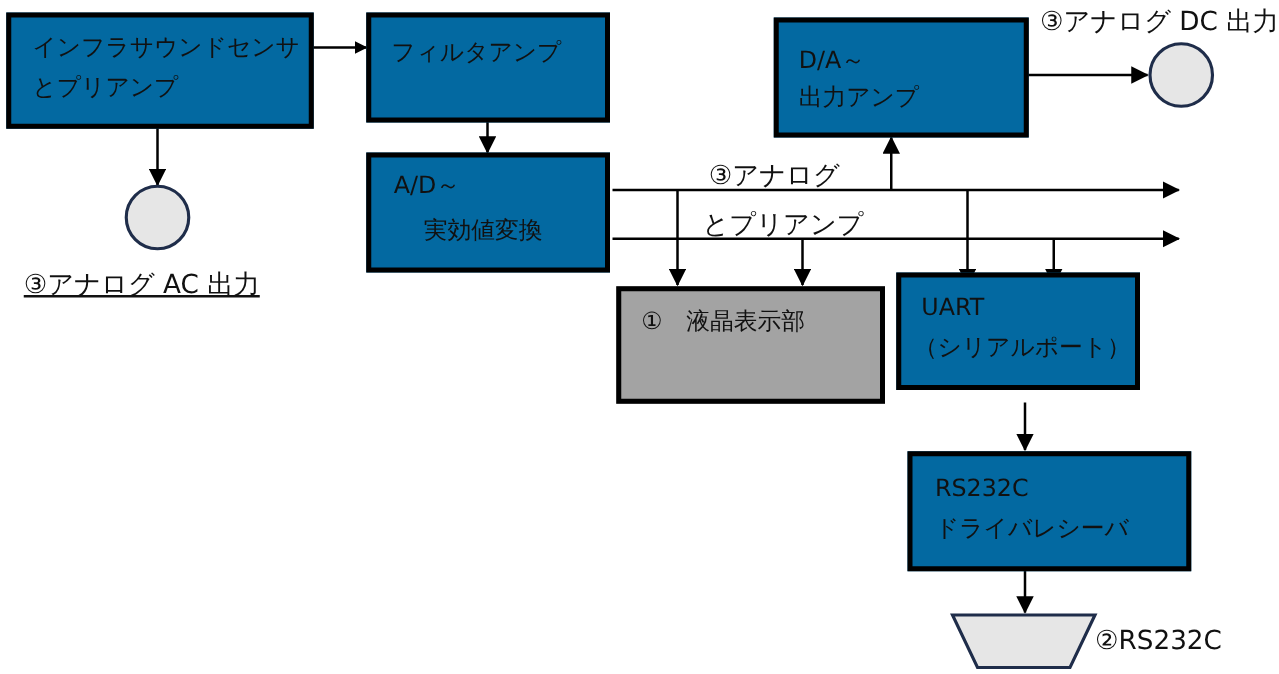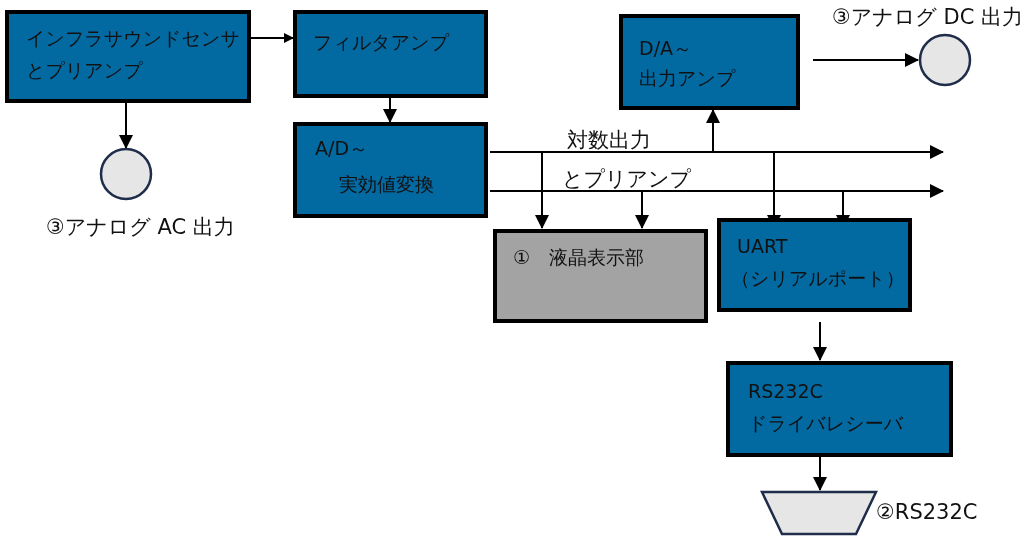--- a/index.html
+++ b/index.html
@@ -64,37 +64,37 @@
 
 <div class="box" style="left:293px; top:10px; width:195px; height:88px;">
   <span class="txt" style="left:16px; top:14px;">フィルタアンプ</span>
 </div>
 
 <div class="box" style="left:293px; top:122px; width:195px; height:96px;">
   <span class="txt" style="left:18px; top:8px;">A/D～</span>
   <span class="txt" style="left:42px; top:44px;">実効値変換</span>
 </div>
 
-<div class="box" style="left:619px; top:14px; width:181px; height:96px;">
+<div class="box" style="left:619px; top:14px; width:204px; height:96px;">
   <span class="txt" style="left:16px; top:16px;">D/A～</span>
   <span class="txt" style="left:16px; top:46px;">出力アンプ</span>
 </div>
 
 <div class="box gray" style="left:493px; top:229px; width:215px; height:94px;">
   <span class="txt" style="left:16px; top:10px;">①　液晶表示部</span>
 </div>
 
 <div class="box" style="left:717px; top:218px; width:195px; height:94px;">
   <span class="txt" style="left:16px; top:10px;">UART</span>
   <span class="txt" style="left:10px; top:42px;">（シリアルポート）</span>
 </div>
 
 <div class="box" style="left:726px; top:361px; width:227px; height:96px;">
   <span class="txt" style="left:18px; top:12px;">RS232C</span>
   <span class="txt" style="left:18px; top:44px;">ドライバレシーバ</span>
 </div>
 
-<span class="lbl" style="left:567px; top:126px;">対数出力</span>
+<span class="lbl" style="left:567px; top:126px;">③アナログ</span>
 <span class="lbl" style="left:562px; top:165px;">とプリアンプ</span>
 
-<span class="lbl" style="left:46px; top:213px;">③アナログ AC 出力</span>
+<span class="lbl" style="left:19px; top:213px;text-decoration:underline;">③アナログ AC 出力</span>
 <span class="lbl" style="left:832px; top:3px;">③アナログ DC 出力</span>
 <span class="lbl" style="left:876px; top:500px;">②RS232C</span>
 
 </body></html>

